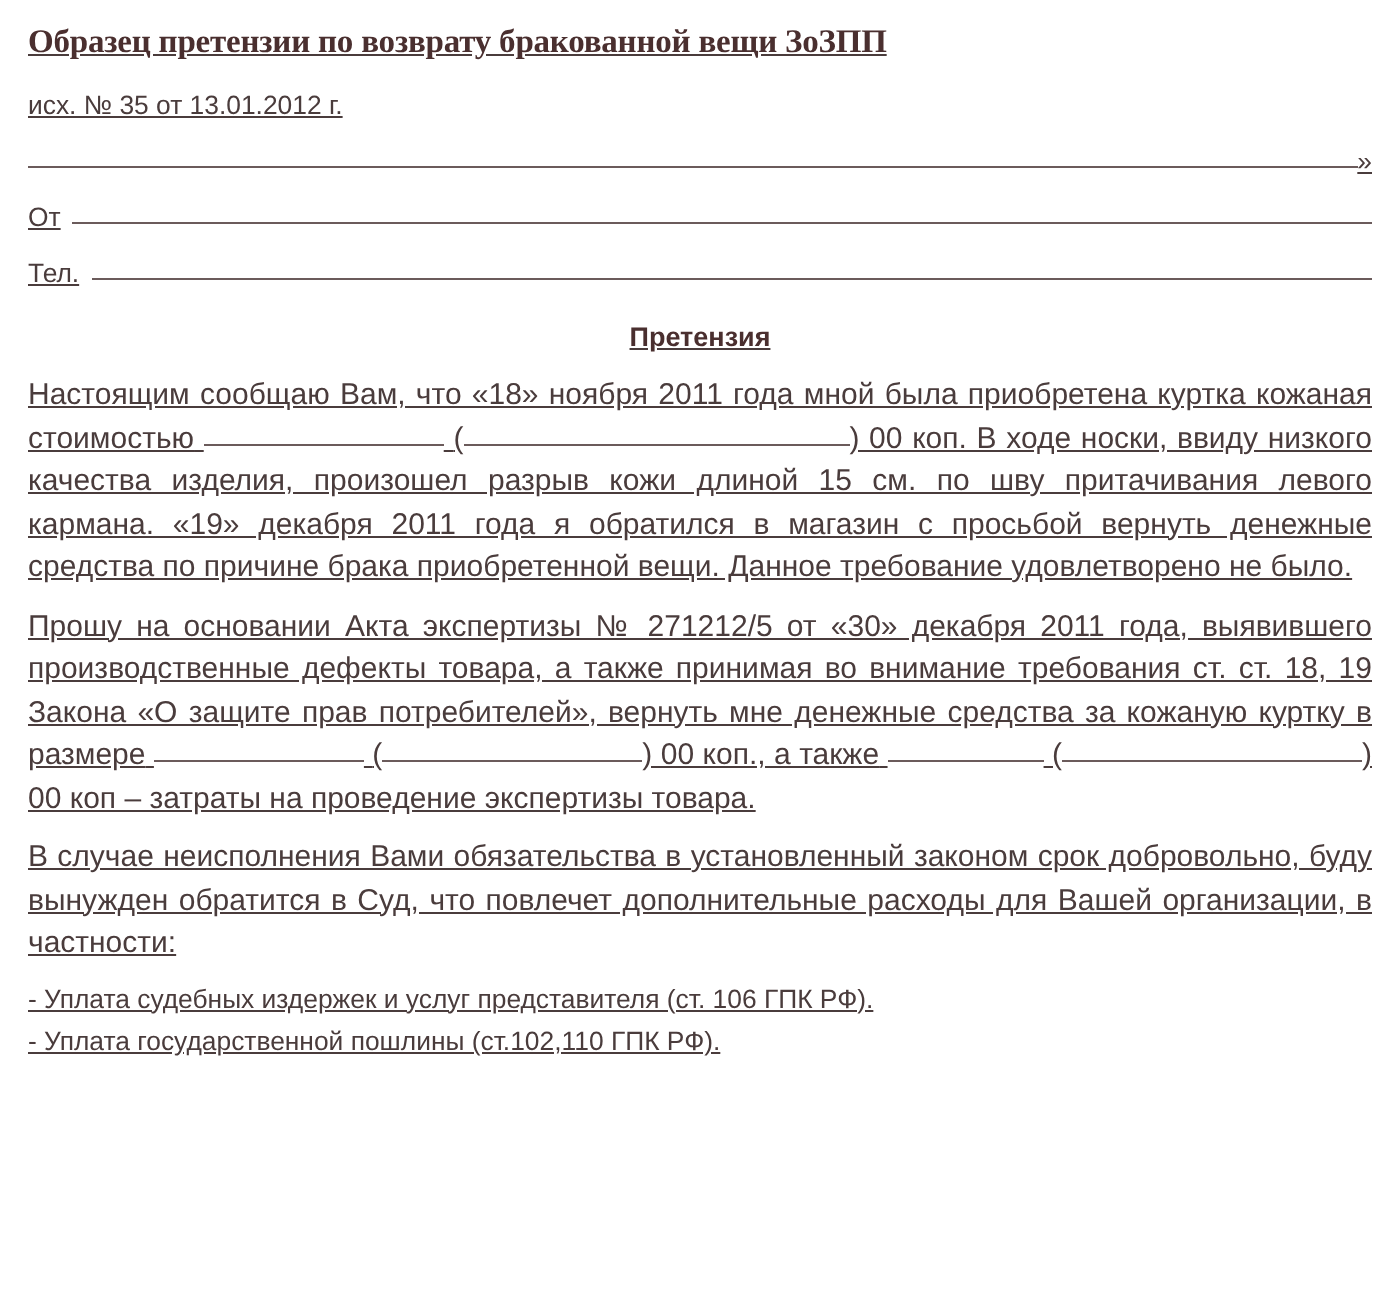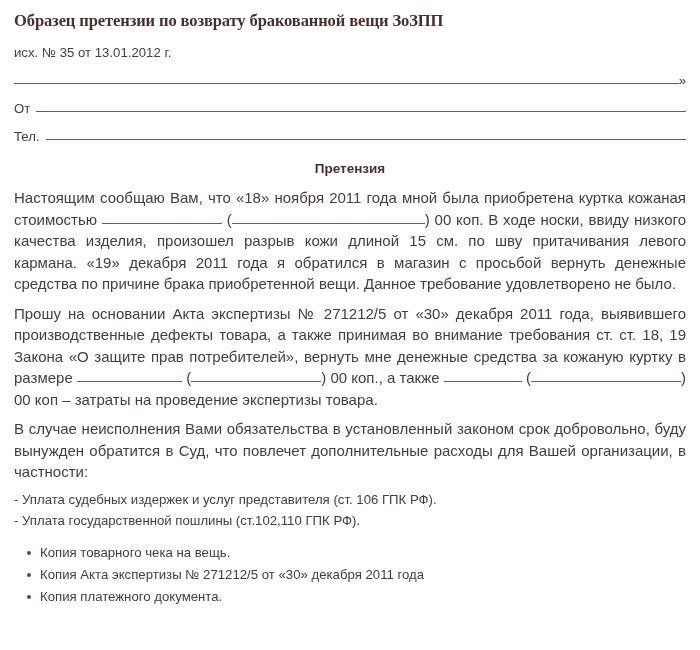--- a/index.html
+++ b/index.html
@@ -14,20 +14,21 @@
     font-family: "Liberation Sans", "DejaVu Sans", sans-serif;
     color: #4a3c3c;
     -webkit-font-smoothing: antialiased;
   }
   .page {
     width: 700px;
     height: 650px;
     box-sizing: border-box;
     padding: 11px 14px 0 14px;
     position: relative;
+    text-decoration: underline;
   }
 
   
   .doc-title {
     font-family: "Liberation Serif", "DejaVu Serif", serif;
     font-weight: bold;
     font-size: 16.5px;
     line-height: 20px;
     color: #4a2f2f;
     letter-spacing: -0.1px;
@@ -198,19 +199,14 @@
   </p>
 
   <p class="body tight">В случае неисполнения Вами обязательства в установленный законом срок добровольно, буду вынужден обратится в Суд, что повлечет дополнительные расходы для Вашей организации, в частности:</p>
 
   <ul class="dash-list">
     <li>- Уплата судебных издержек и услуг представителя (ст. 106 ГПК РФ).</li>
     <li>- Уплата государственной пошлины (ст.102,110 ГПК РФ).</li>
   </ul>
 
 
-  <ul class="bullets">
-    <li>Копия товарного чека на вещь.</li>
-    <li>Копия Акта экспертизы № 271212/5 от «30» декабря 2011 года</li>
-    <li>Копия платежного документа.</li>
-  </ul>
 
 </div>
 
 </body></html>

